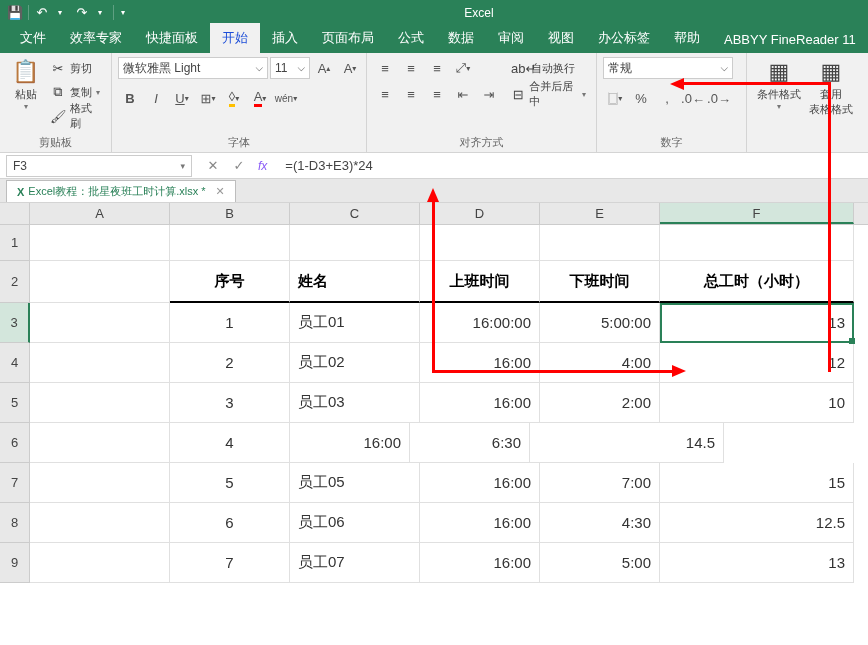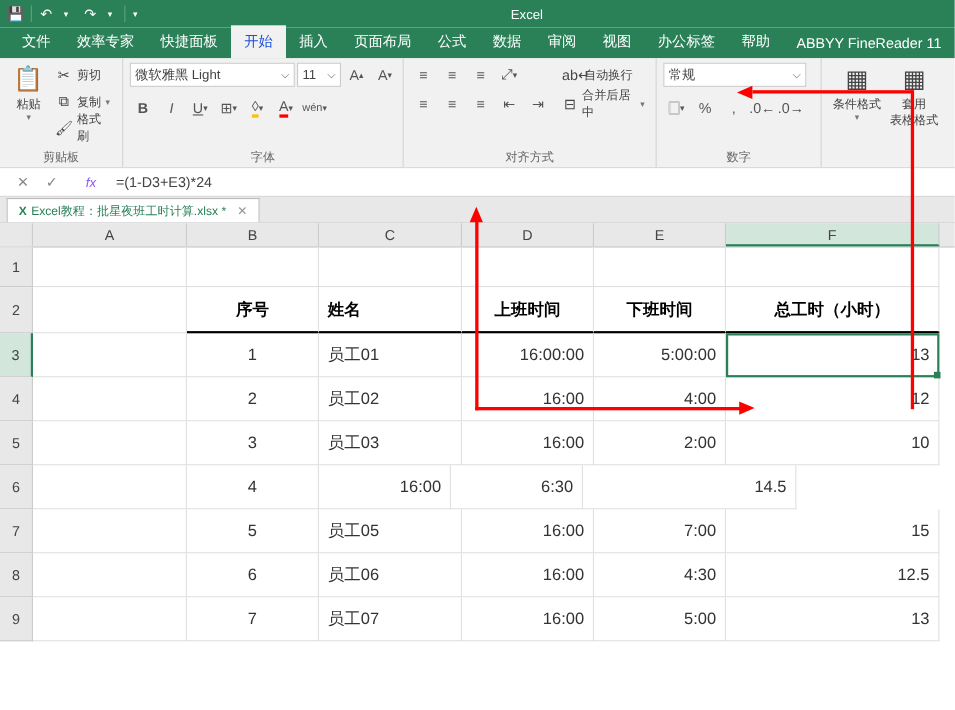--- a/index.html
+++ b/index.html
@@ -32,21 +32,21 @@
 .ribbon-icon-btn { width: 24px; height: 22px; display: flex; align-items: center; justify-content: center; cursor: pointer; font-size: 13px; color: #555; }
 .rowflex { display: flex; align-items: center; gap: 2px; }
 .colflex { display: flex; flex-direction: column; gap: 4px; }
 
 
 .formula-row { height: 26px; border-bottom: 1px solid #d4d4d4; display: flex; align-items: center; background: #fff; }
 .name-box { width: 186px; height: 22px; border: 1px solid #ccc; margin-left: 6px; padding: 0 6px; display: flex; align-items: center; position: relative; background: #fff; }
 .name-box::after { content: "▾"; position: absolute; right: 6px; font-size: 9px; color: #777; }
 .fx-btns { display: flex; align-items: center; gap: 4px; margin-left: 10px; color: #888; }
 .fx-btn { width: 22px; text-align: center; cursor: pointer; font-size: 13px; }
-.fx-label { font-style: italic; color: #8b5cf6; margin-left: 16px; margin-right: 10px; }
+.fx-label { font-style: italic; color: #8b5cf6; margin-left: 4px; margin-right: 10px; }
 .formula-input { flex: 1; padding: 0 8px; color: #444; font-size: 13px; }
 
 
 .wb-tabs { height: 24px; background: #e8e8e8; border-bottom: 1px solid #d4d4d4; display: flex; align-items: flex-end; padding-left: 6px; }
 .wb-tab { background: #fff; border: 1px solid #bdbdbd; border-bottom: none; padding: 3px 10px; font-size: 11px; color: #2a8158; display: flex; align-items: center; gap: 4px; cursor: pointer; }
 .wb-tab .xicon { color: #2a8158; font-weight: bold; }
 .wb-tab .close { color: #999; margin-left: 6px; }
 
 
 .grid-wrap { position: relative; }
@@ -243,20 +243,23 @@
         <span class="icon">▦</span>
         <span style="white-space:pre-line;text-align:center">套用
 表格格式</span>
       </div>
     </div>
     <div class="ribbon-group-label"></div>
   </div>
 </div>
 
 <div class="formula-row">
+  <div class="name-box">
+      <span>F3</span>
+    </div>
   <div class="fx-btns">
     <div class="fx-btn">✕</div>
     <div class="fx-btn">✓</div>
     <div class="fx-label">fx</div>
   </div>
   <div class="formula-input">=(1-D3+E3)*24</div>
 </div>
 
 <div class="wb-tabs">
   <div class="wb-tab">

